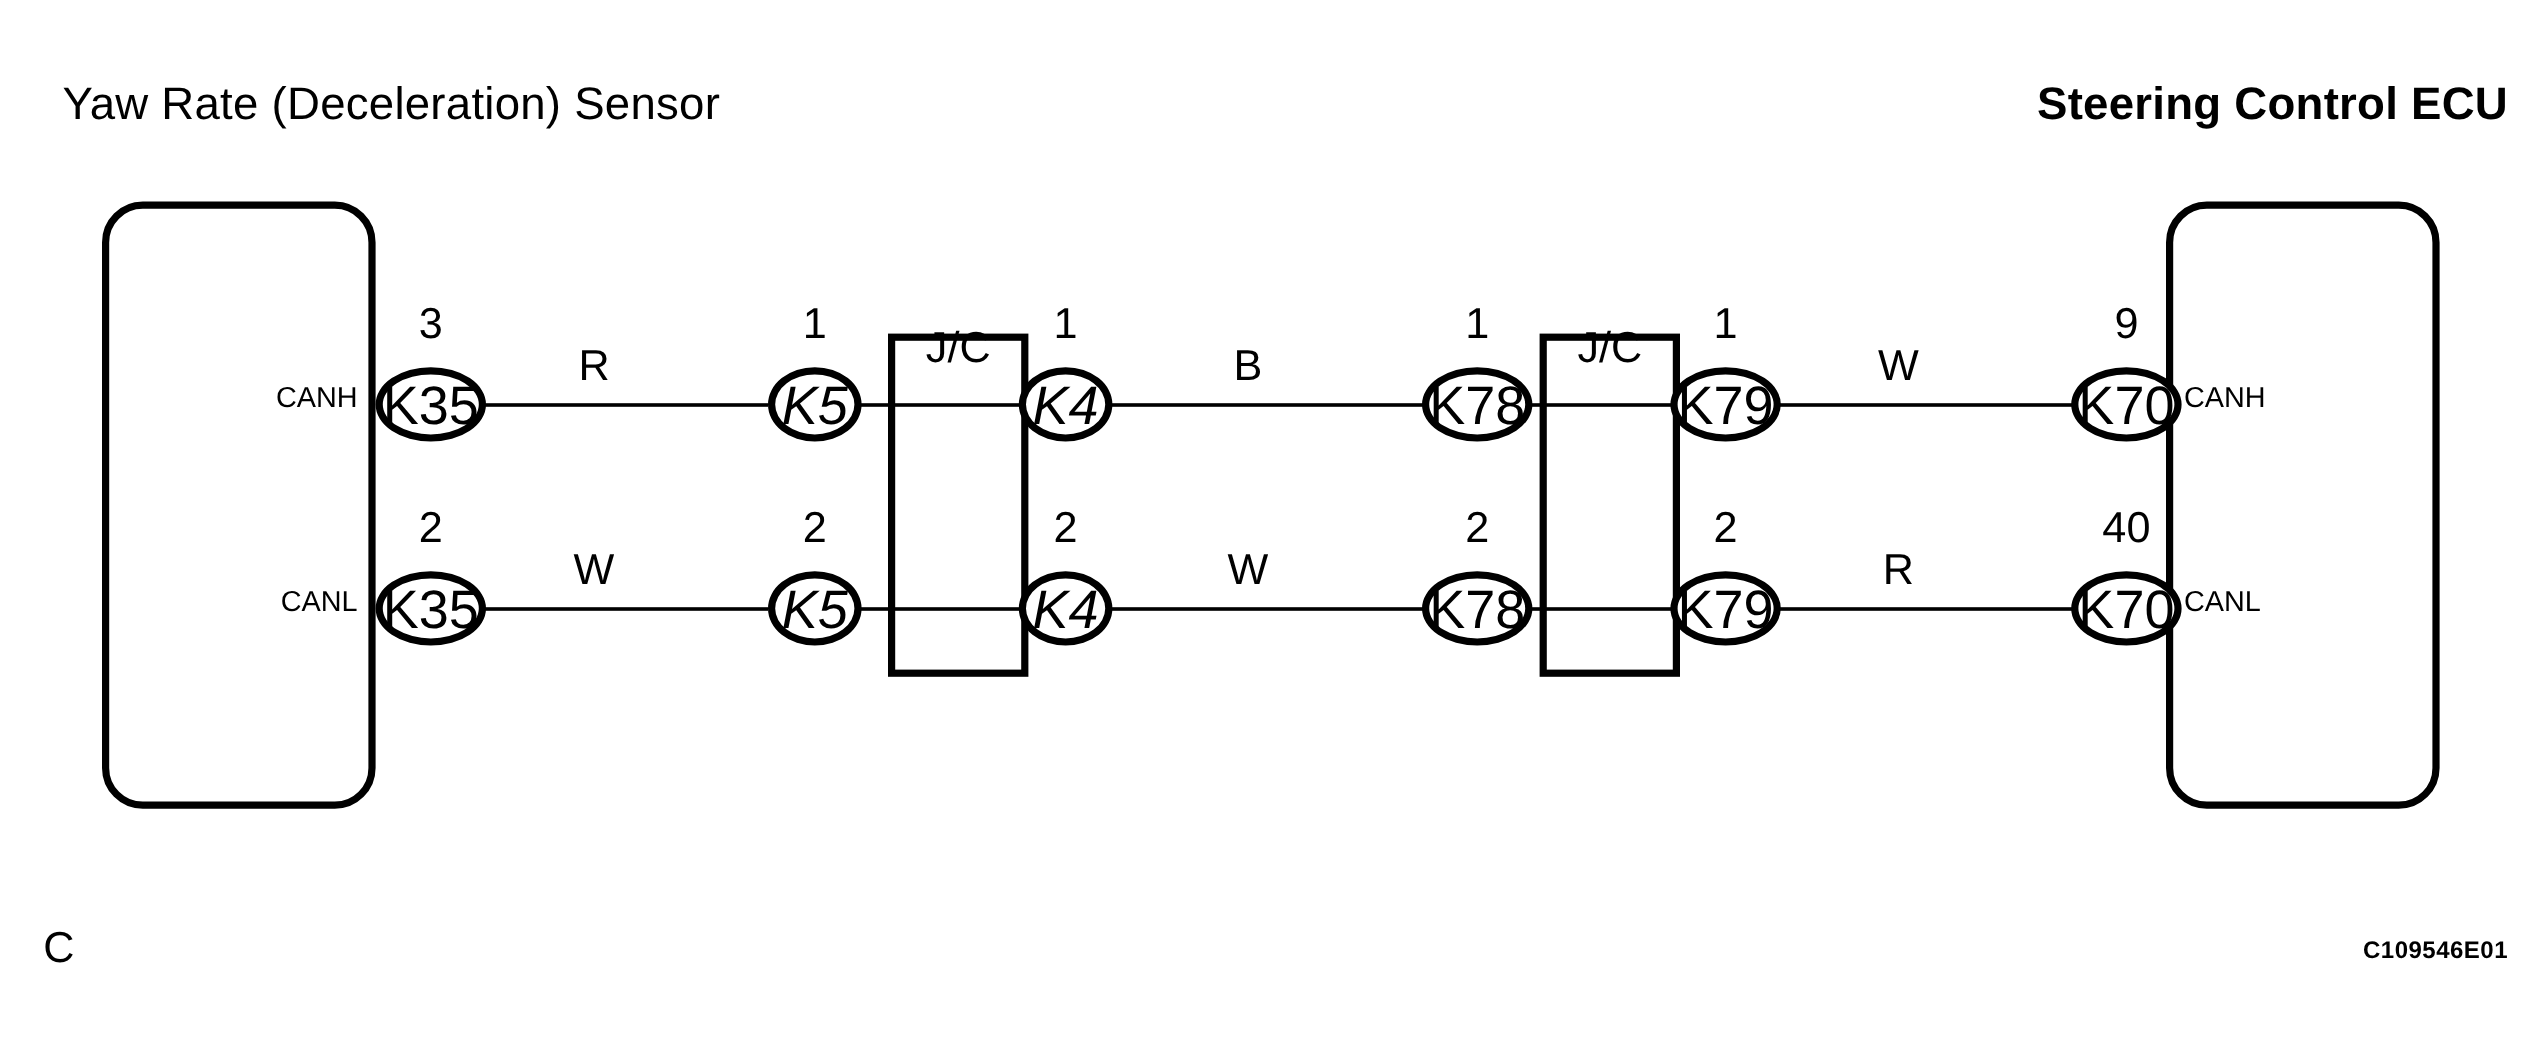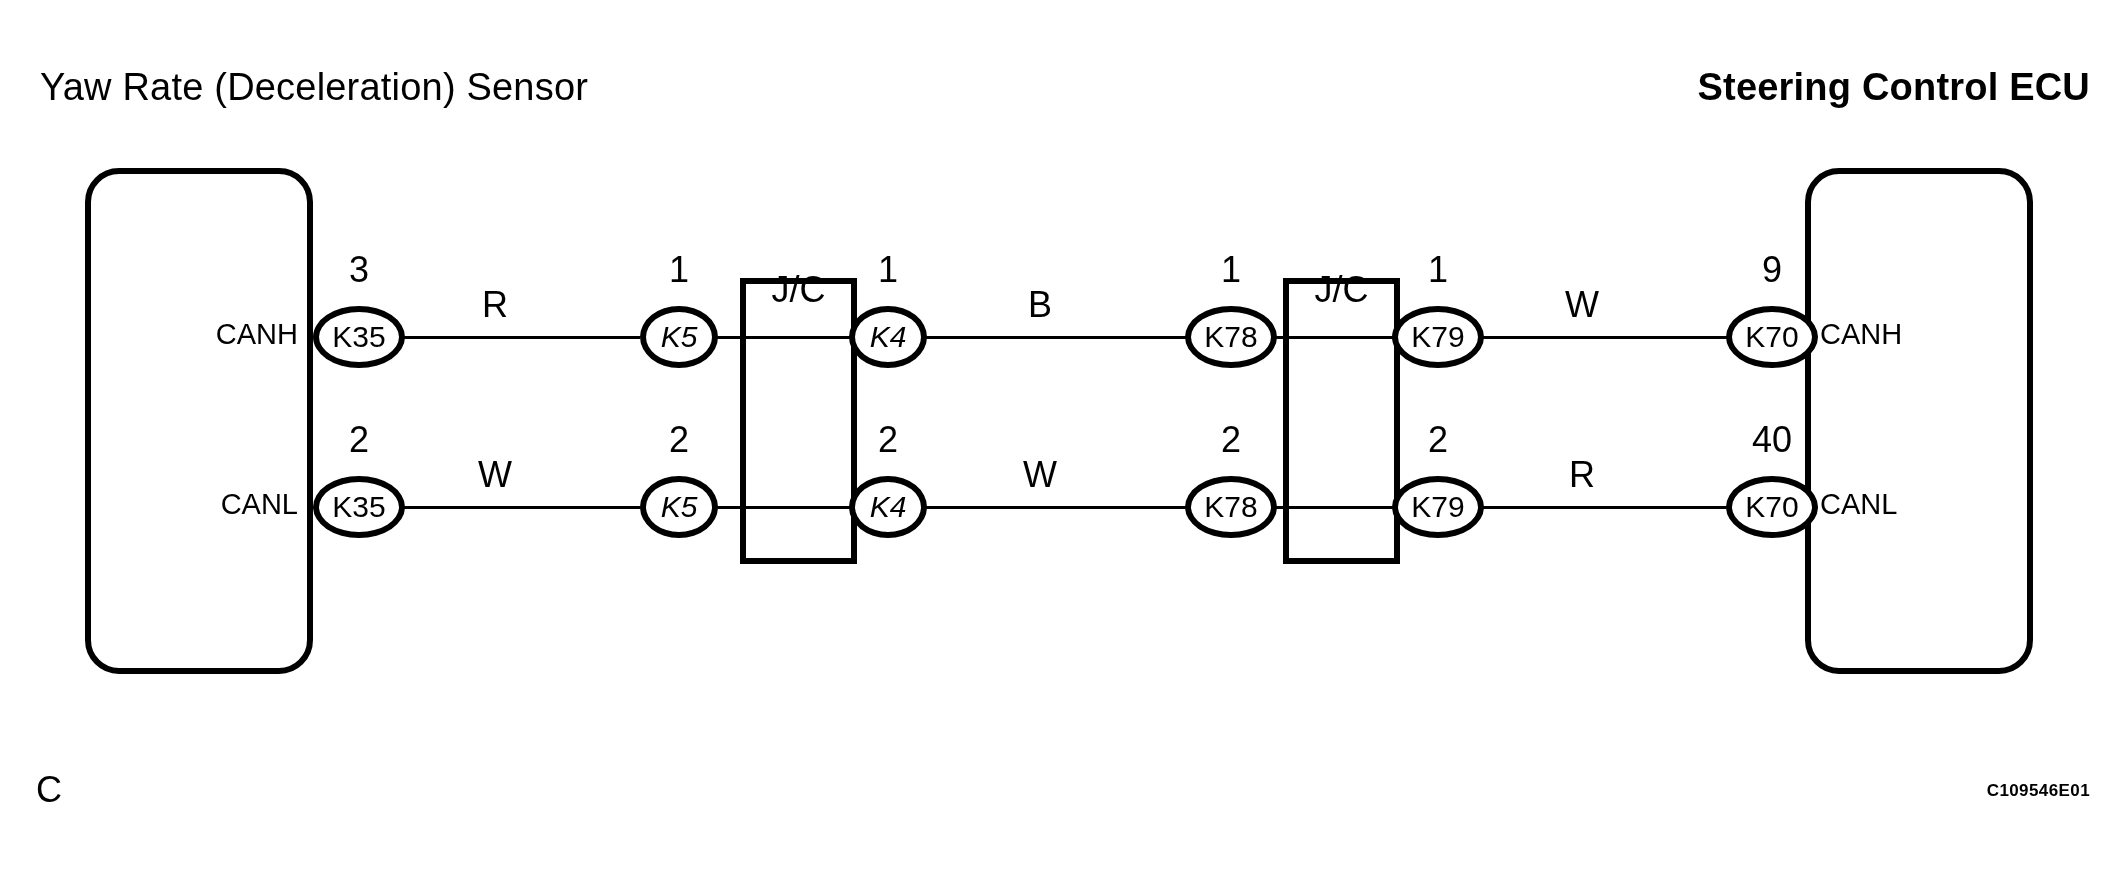--- a/index.html
+++ b/index.html
@@ -22,21 +22,21 @@
   .abs { position: absolute; }
 
   
   .title-text {
     font-size: 38px;
     font-weight: 400;
     letter-spacing: 0.2px;
     white-space: nowrap;
     line-height: 1;
   }
-  #title-left  { left: 40px;  top: 68px; }
+  #title-left  { left: 52px;  top: 68px; }
   #title-right { right: 28px; top: 68px; text-align: right; font-weight: bold; }
 
   
   .component-box {
     border: 6px solid #000;
     border-radius: 34px;
     background: #fff;
     box-sizing: border-box;
   }
   #box-left  { left: 85px;  top: 168px; width: 228px; height: 506px; }
@@ -69,21 +69,21 @@
 
   
   .connector {
     border: 6px solid #000;
     border-radius: 50%;
     background: #fff;
     box-sizing: border-box;
     display: flex;
     align-items: center;
     justify-content: center;
-    font-size: 30px;
+    font-size: 45px;
     line-height: 1;
     white-space: nowrap;
     z-index: 5;
   }
   .connector.wide  { width: 92px;  height: 62px; }
   .connector.narrow{ width: 78px;  height: 62px; font-style: italic; }
 
   
   .pin-number {
     font-size: 36px;
@@ -96,38 +96,38 @@
   
   .wire-code {
     font-size: 36px;
     line-height: 1;
     white-space: nowrap;
     text-align: center;
   }
 
   
   .signal-label {
-    font-size: 29px;
+    font-size: 24px;
     line-height: 1;
     white-space: nowrap;
   }
   .signal-label.right-aligned { text-align: right; }
   .signal-label.left-aligned  { text-align: left; }
 
   
   #corner-mark {
     left: 36px;
     top: 772px;
     font-size: 36px;
     line-height: 1;
   }
   #figure-code {
     right: 28px;
     top: 782px;
-    font-size: 17px;
+    font-size: 20px;
     font-weight: bold;
     line-height: 1;
     letter-spacing: 0.4px;
   }
 </style>
 </head>
 <body>
 
 <div id="diagram-root">
 

